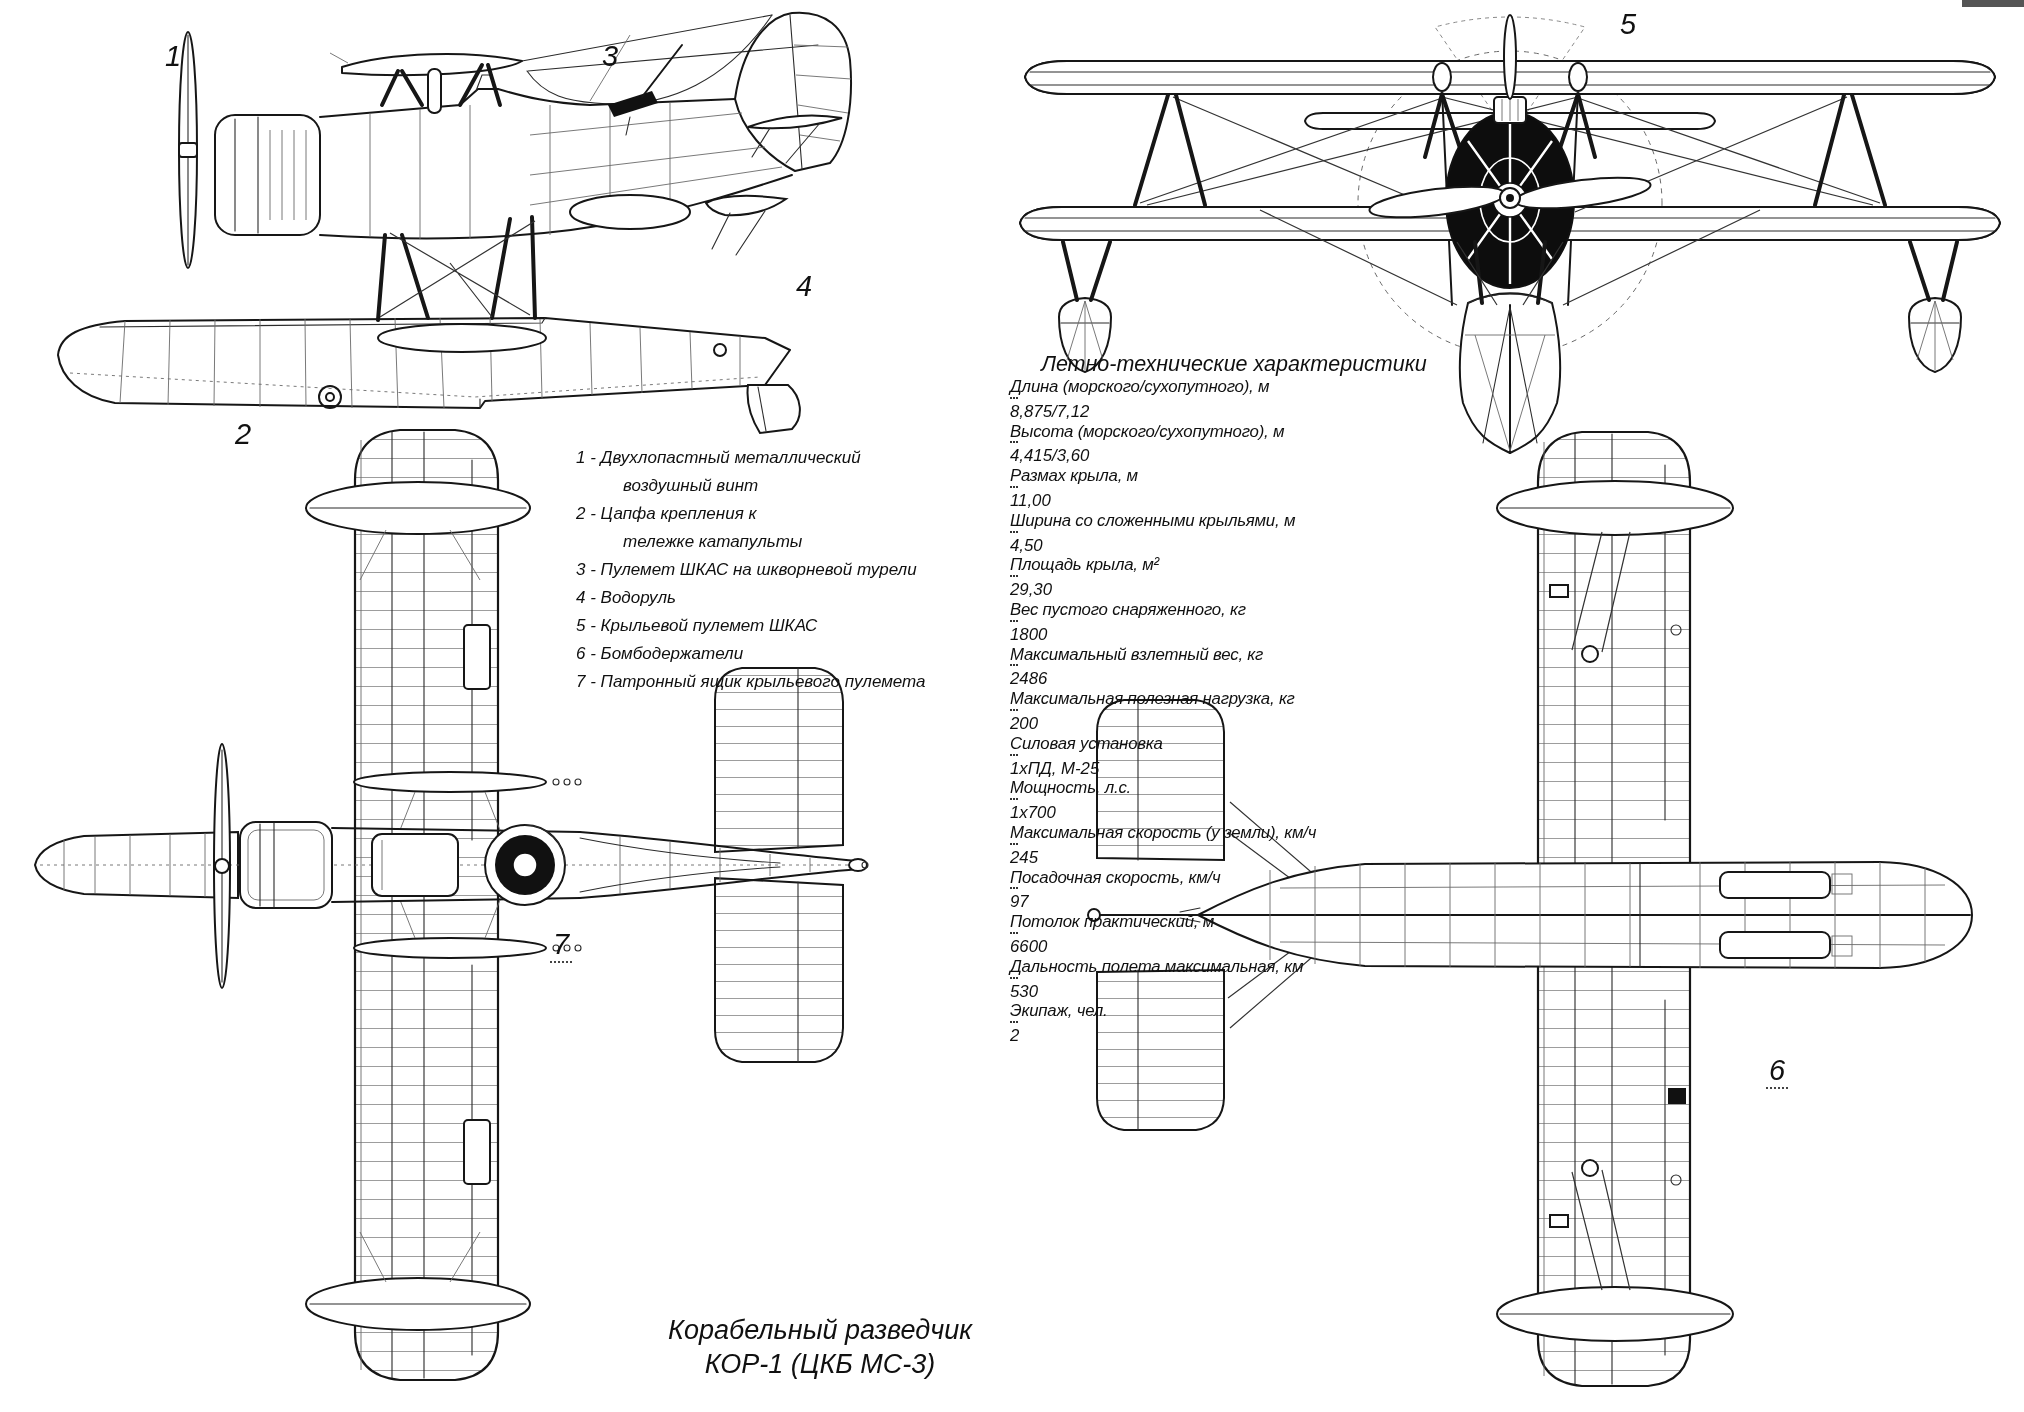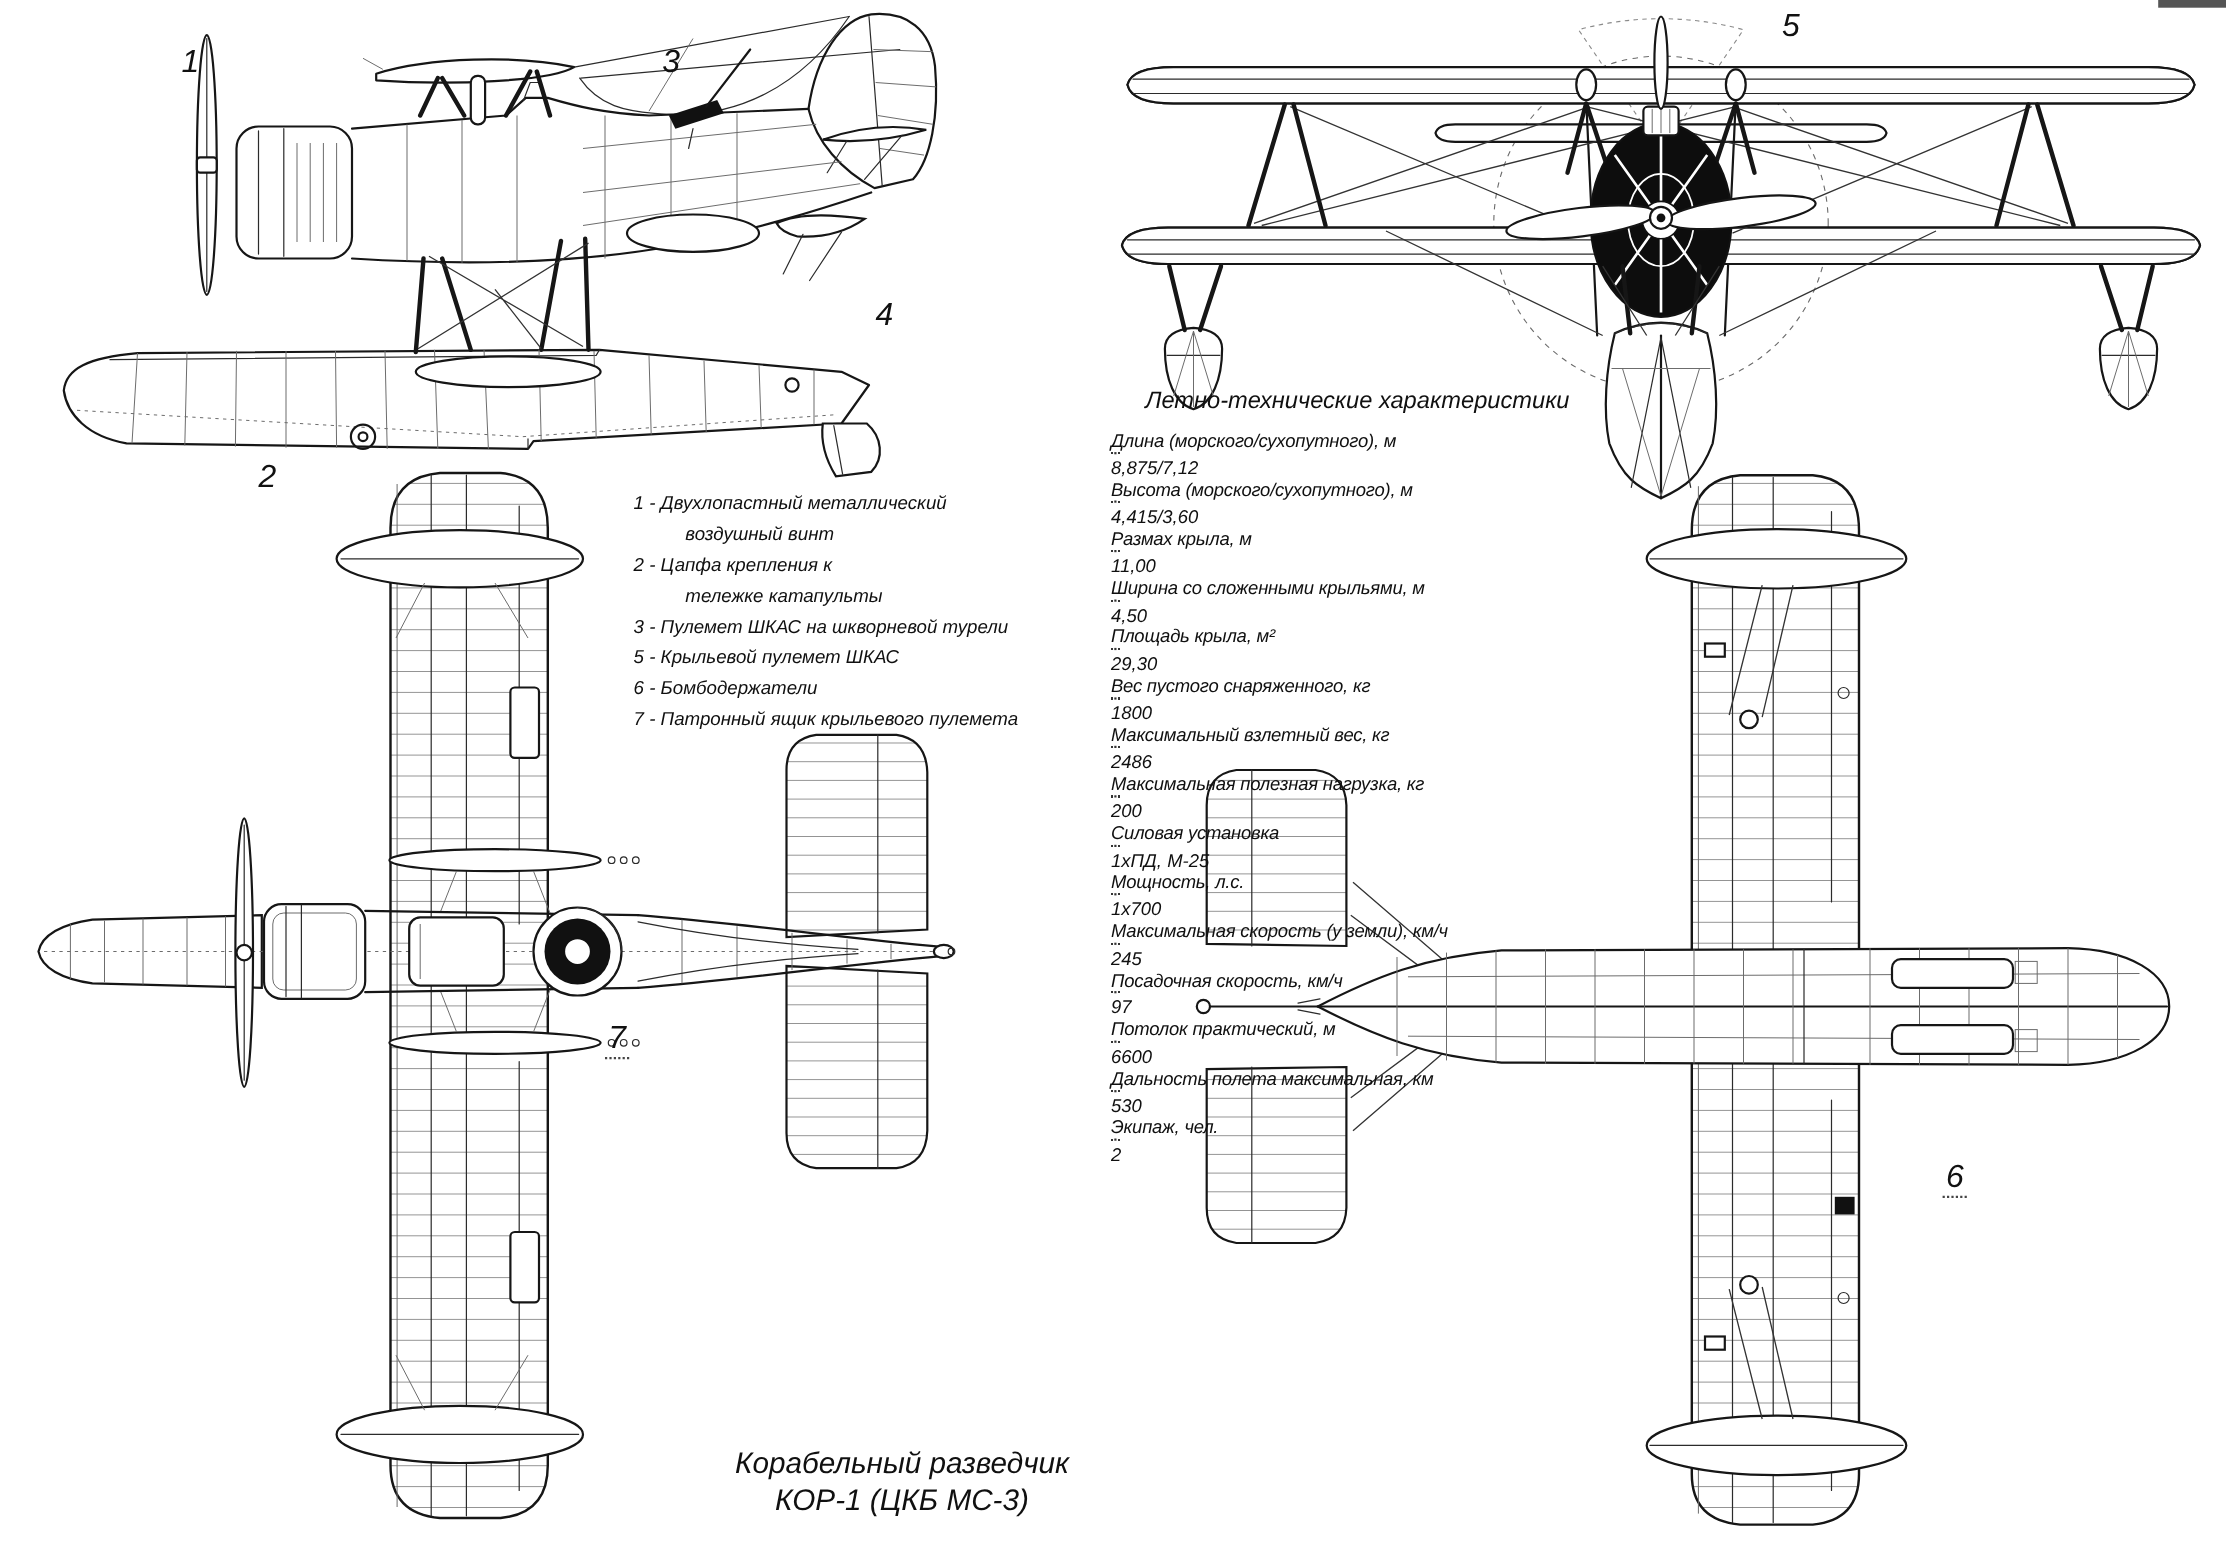--- a/index.html
+++ b/index.html
@@ -25,21 +25,21 @@
   .legend{
     position:absolute;left:576px;top:444px;width:448px;
     font-style:italic;font-size:17px;line-height:28px;color:#101010;
   }
   .legend .ln{white-space:nowrap;}
   .legend .ind{padding-left:47px;}
   .specs{
     position:absolute;left:1006px;top:352px;width:456px;color:#101010;
   }
   .specs .title{
-    text-align:center;font-style:italic;font-size:21.5px;margin-bottom:14px;
+    text-align:center;font-style:italic;font-size:21.5px;
   }
   .spec-row{
     display:flex;align-items:baseline;font-style:italic;font-size:16.8px;
     line-height:19.8px;white-space:nowrap;flex-direction:column;
   }
   .spec-row .lab{flex:0 0 auto;letter-spacing:-0.2px;}
   .spec-row .dots{flex:1 1 auto;border-bottom:2px dotted #333;margin:0 4px 3px 4px;min-width:8px;}
   .spec-row .val{flex:0 0 auto;text-align:left;}
   .caption{
     position:absolute;left:560px;top:1300px;width:520px;text-align:center;
@@ -347,20 +347,21 @@
   <div class="callout" style="left:1620px;top:10px;">5</div>
   <div class="callout u" style="left:1766px;top:1056px;">6</div>
   <div class="callout u" style="left:550px;top:930px;">7</div>
 
   <div class="legend">
     <div class="ln">1 - Двухлопастный металлический</div>
     <div class="ln ind">воздушный винт</div>
     <div class="ln">2 - Цапфа крепления к</div>
     <div class="ln ind">тележке катапульты</div>
     <div class="ln">3 - Пулемет ШКАС на шкворневой турели</div>
+    <div class="ln">4 - Водоруль</div>
     <div class="ln">5 - Крыльевой пулемет ШКАС</div>
     <div class="ln">6 - Бомбодержатели</div>
     <div class="ln">7 - Патронный ящик крыльевого пулемета</div>
   </div>
 
   <div class="specs">
     <div class="title">Летно-технические характеристики</div>
     <div class="spec-row">
         <span class="lab">Длина (морского/сухопутного), м</span>
         <span class="dots"></span>

